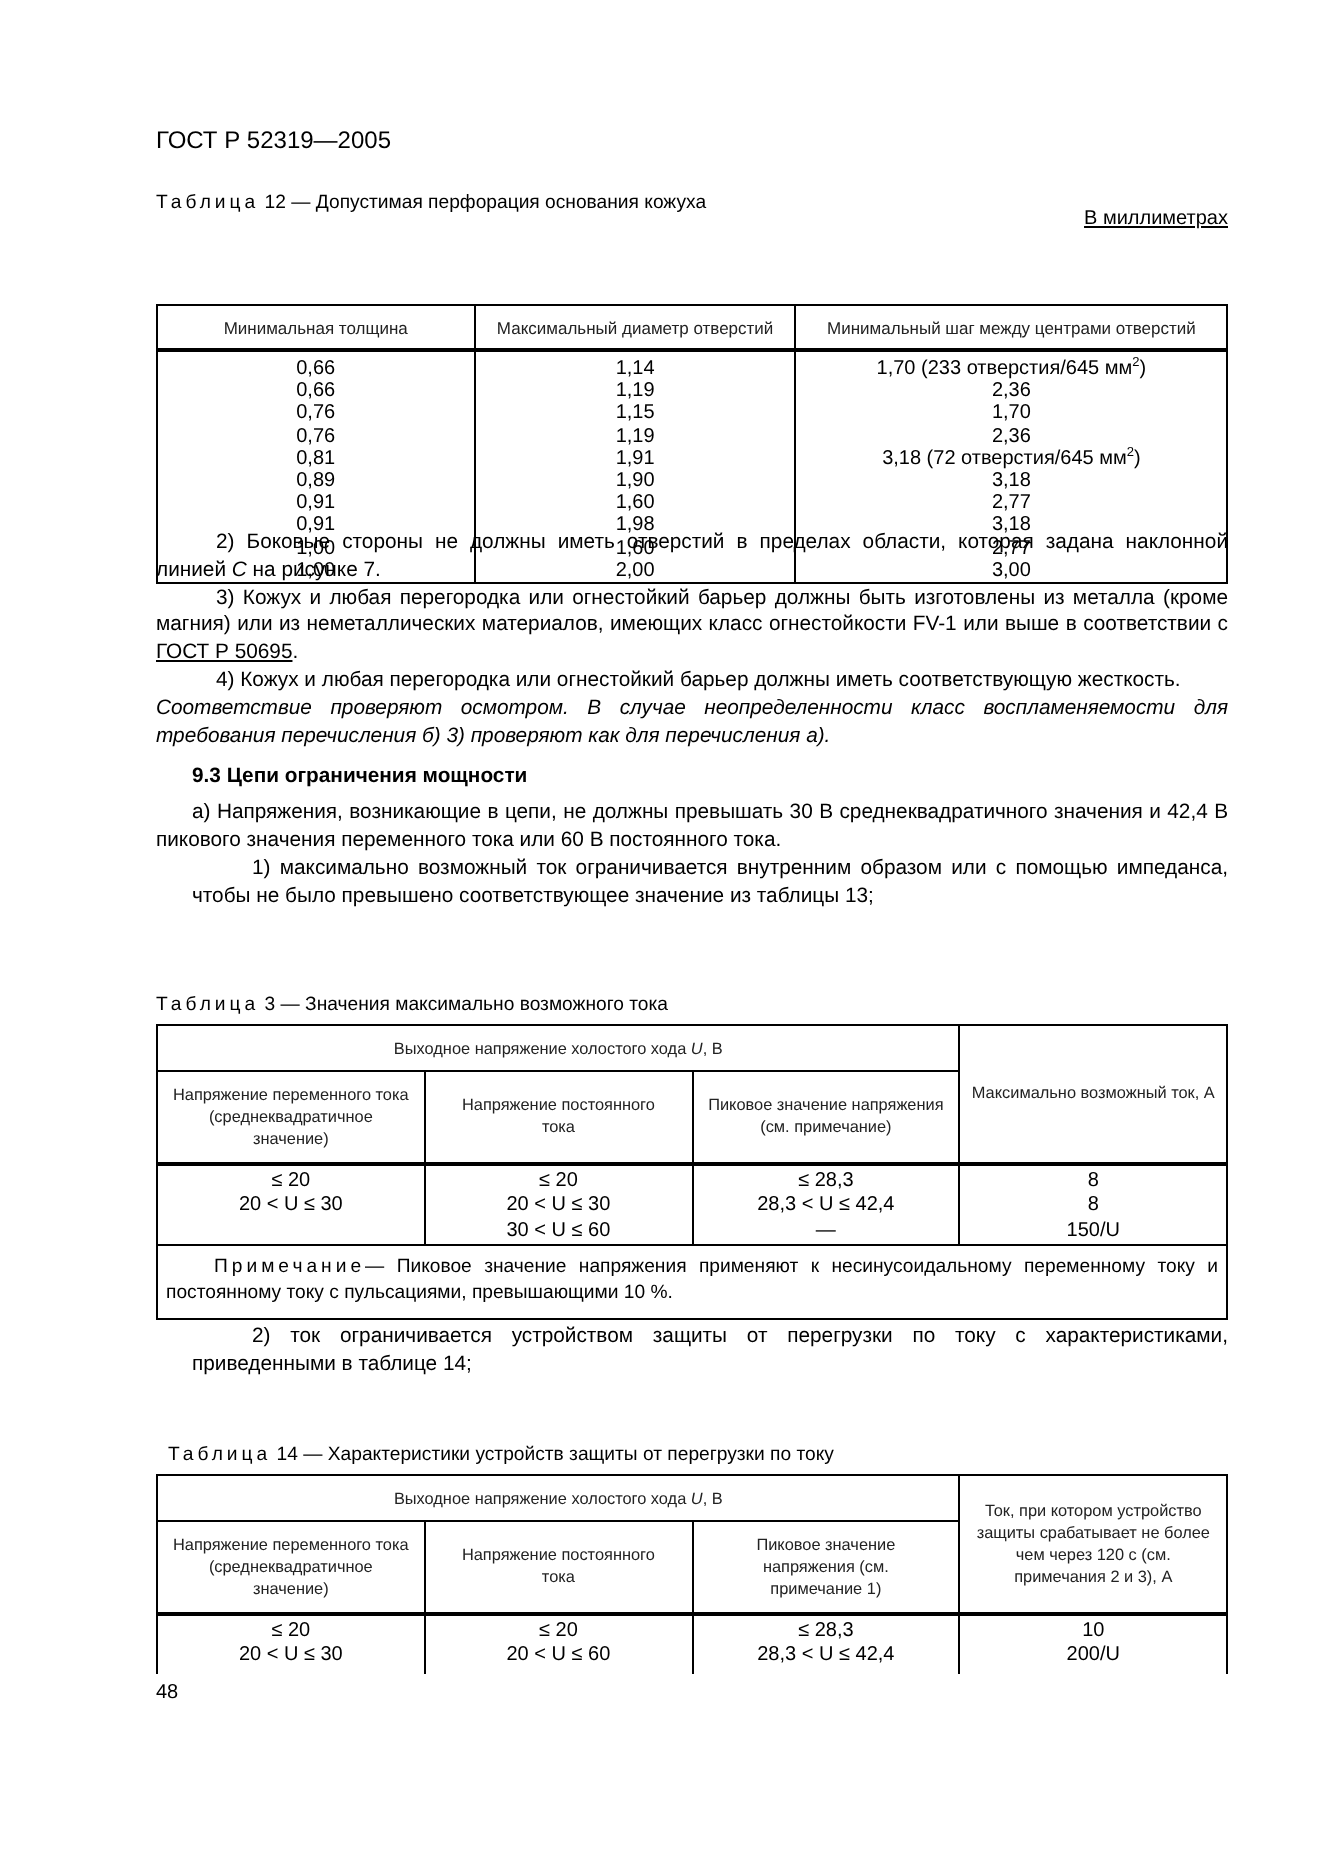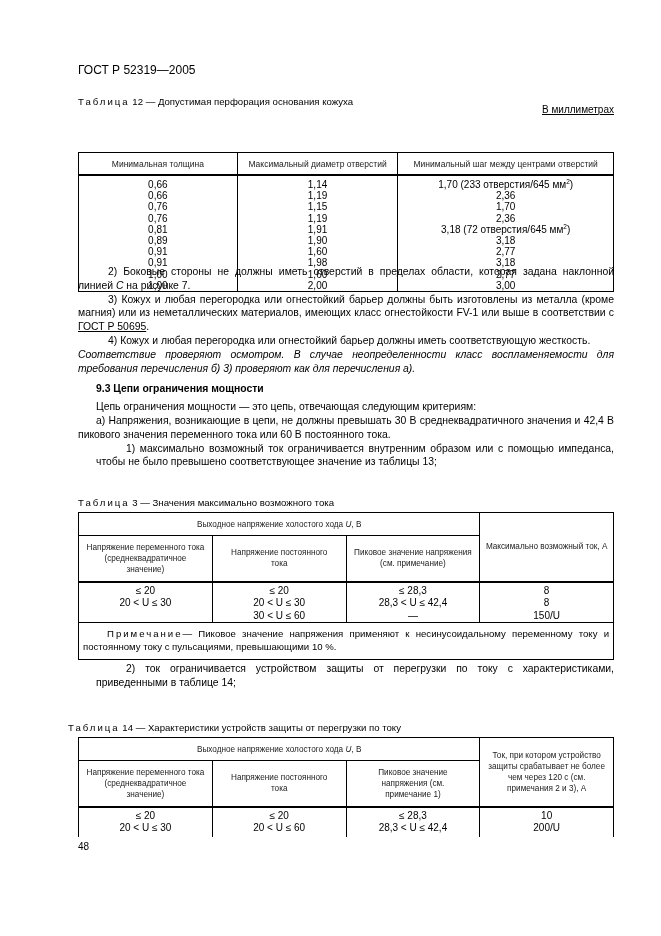--- a/index.html
+++ b/index.html
@@ -93,21 +93,20 @@
   </tr>
 </tbody>
   </table>
 
 <div class="abs body" style="top:265px;">
   <p class="ind1"><span>2) Боковые стороны не должны иметь отверстий в пределах области, которая задана наклонной линией</span> <i>C</i> <span>на рисунке 7.</span></p>
   <p class="ind1"><span>3) Кожух и любая перегородка или огнестойкий барьер должны быть изготовлены из металла (кроме магния) или из неметаллических материалов, имеющих класс огнестойкости FV-1 или выше в соответствии с</span> <span class="link">ГОСТ Р 50695</span><span>.</span></p>
   <p class="ind1">4) Кожух и любая перегородка или огнестойкий барьер должны иметь соответствующую жесткость.</p>
   <p class="ital">Соответствие проверяют осмотром. В случае неопределенности класс воспламеняемости для требования перечисления б) 3) проверяют как для перечисления а).</p>
   <p class="sec">9.3 Цепи ограничения мощности</p>
-  <p class="ind2">Цепь ограничения мощности — это цепь, отвечающая следующим критериям:</p>
   <p class="ind2">а) Напряжения, возникающие в цепи, не должны превышать 30 В среднеквадратичного значения и 42,4 В пикового значения переменного тока или 60 В постоянного тока.</p>
   <p class="indL">1) максимально возможный ток ограничивается внутренним образом или с помощью импеданса, чтобы не было превышено соответствующее значение из таблицы 13;</p>
 </div>
 
 <div class="abs cap" style="left:78px;top:497px;">
   <span class="sp">Таблица</span>
   <span>3 — Значения максимально возможного тока</span>
 </div>
 <table class="abs tt" style="top:512px;">
   <colgroup>
@@ -150,21 +149,21 @@
   <tr class="note">
     <td colspan="4"><span style="display:inline-block;width:24px"></span><span class="sp">Примечание</span><span>— Пиковое значение напряжения применяют к несинусоидальному переменному току и постоянному току с пульсациями, превышающими 10 %.</span></td>
   </tr>
 </tbody>
   </table>
 
 <div class="abs body" style="top:662px;">
   <p class="indL">2) ток ограничивается устройством защиты от перегрузки по току с характеристиками, приведенными в таблице 14;</p>
 </div>
 
-<div class="abs cap" style="left:68px;top:722px;">
+<div class="abs cap" style="left:84px;top:722px;">
   <span class="sp">Таблица</span>
   <span>14 — Характеристики устройств защиты от перегрузки по току</span>
 </div>
 <table class="abs tt" style="top:737px;border-bottom:none;">
   <colgroup>
       <col style="width:134px">
       <col style="width:134px">
       <col style="width:134px">
       <col style="width:134px">
     </colgroup>

